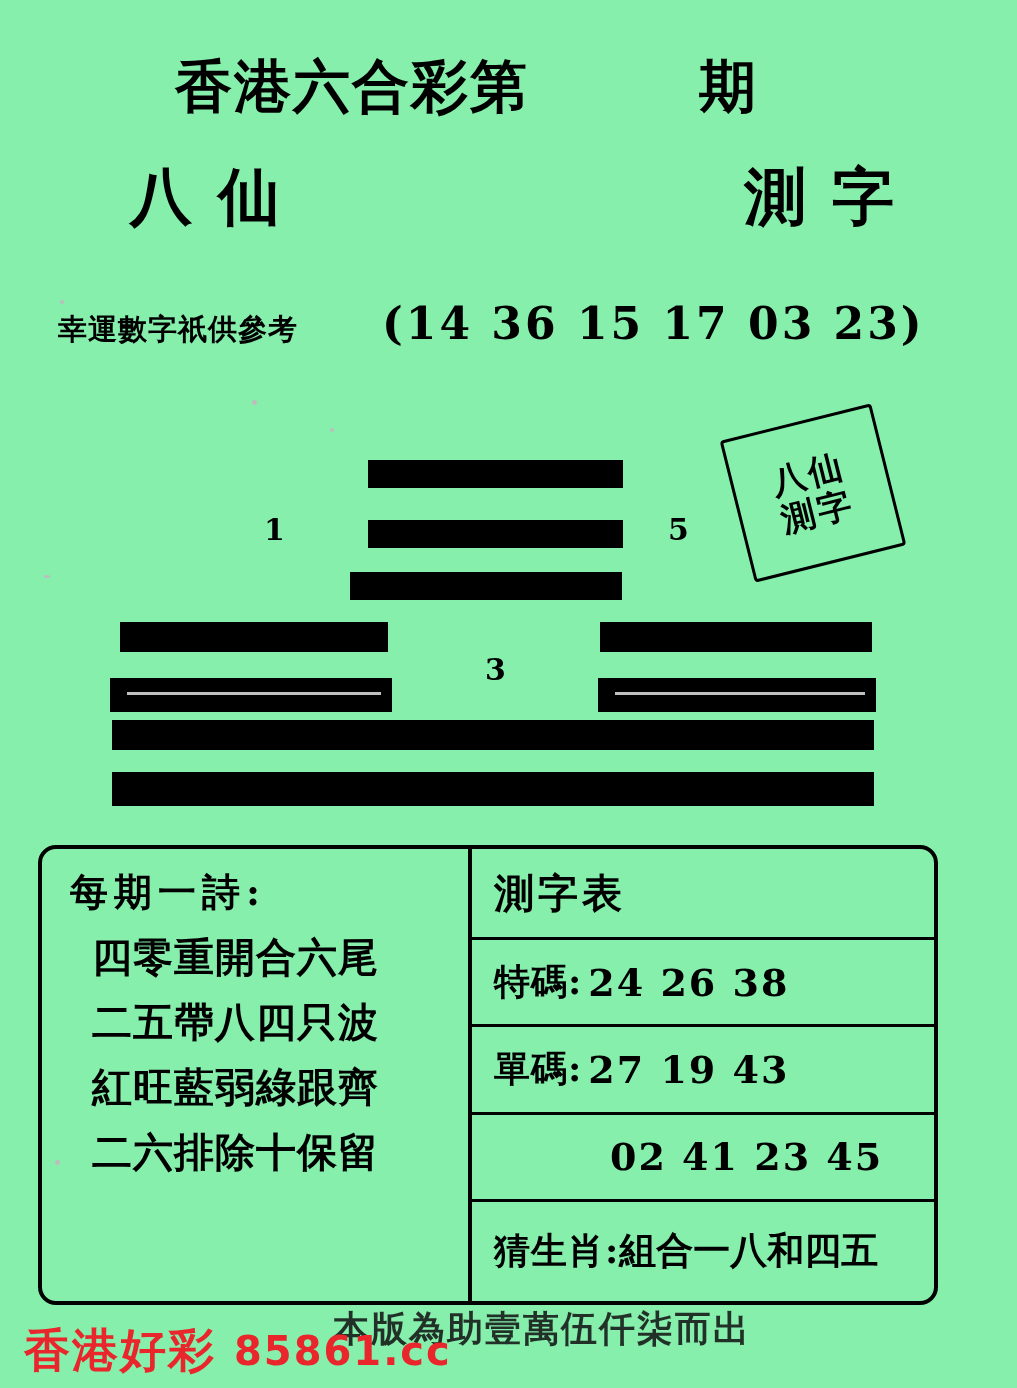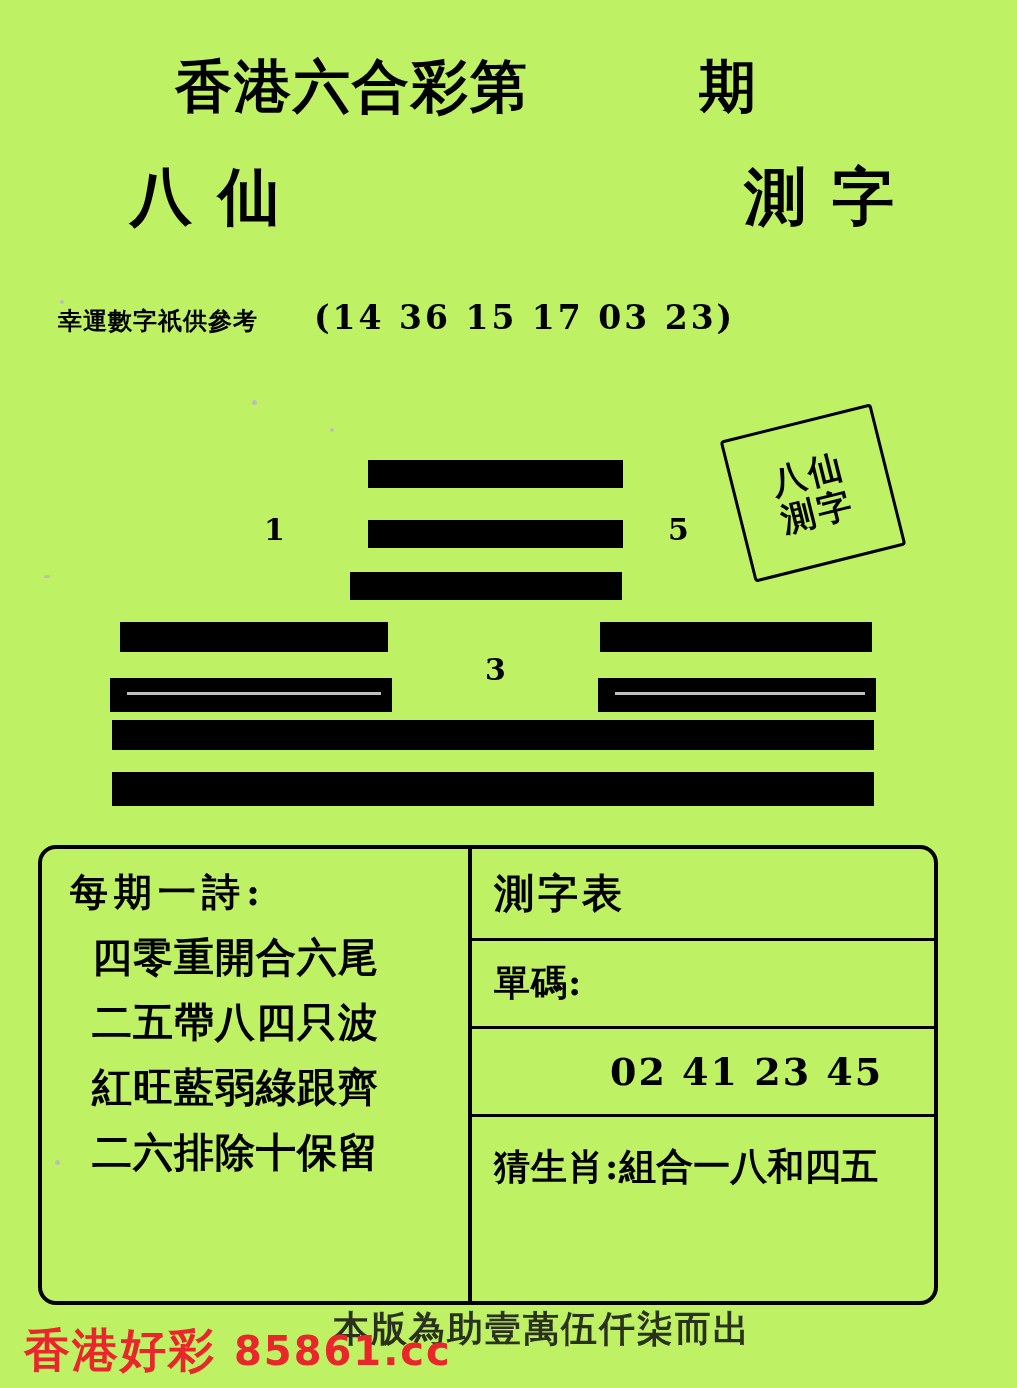--- a/index.html
+++ b/index.html
@@ -10,21 +10,21 @@
   body {
     width: 1017px;
     height: 1388px;
     position: relative;
     font-family: "DejaVu Serif", "Liberation Serif", serif;
     overflow: hidden;
   }
   .page {
     position: absolute;
     inset: 0;
-    background: #bef264;
+    background: #86efac;
   }
   
   .title-line {
     position: absolute;
     top: 52px;
     left: 175px;
     width: 700px;
     height: 70px;
     display: flex;
     align-items: center;
@@ -63,29 +63,29 @@
   }
   .lucky-row {
     position: absolute;
     top: 298px;
     left: 58px;
     width: 900px;
     display: flex;
     align-items: baseline;
   }
   .lucky-label {
-    font-size: 24px;
+    font-size: 29px;
     font-weight: bold;
     letter-spacing: 1px;
     color: #000;
   }
   .lucky-nums {
-    font-size: 33px;
-    font-weight: bold;
-    margin-left: 56px;
+    font-size: 44px;
+    font-weight: bold;
+    margin-left: 84px;
     letter-spacing: 3px;
     color: #000;
   }
   
   .hex-area {
     position: absolute;
     top: 420px;
     left: 0;
     width: 1017px;
     height: 400px;
@@ -313,22 +313,27 @@
       <div class="poem-title">每期一詩:</div>
       <div class="poem-line">四零重開合六尾</div>
       <div class="poem-line">二五帶八四只波</div>
       <div class="poem-line">紅旺藍弱綠跟齊</div>
       <div class="poem-line">二六排除十保留</div>
     </div>
     <div class="box-right">
       <div class="rrow h0">
         <span class="r-title">測字表</span>
       </div>
+      <div class="rrow h1">
+        <span class="r-label">特碼:</span>
+        <span class="r-nums">24   26    38</span>
+      </div>
       <div class="rrow h2">
         <span class="r-label">單碼:</span>
+        <span class="r-nums">27    19    43</span>
       </div>
       <div class="rrow h3">
         <span class="r-nums indent">02    41    23  45</span>
       </div>
       <div class="rrow h4">
         <span class="r-label">猜生肖:</span>
         <span class="r-zodiac">組合一八和四五</span>
       </div>
     </div>
   </div>

